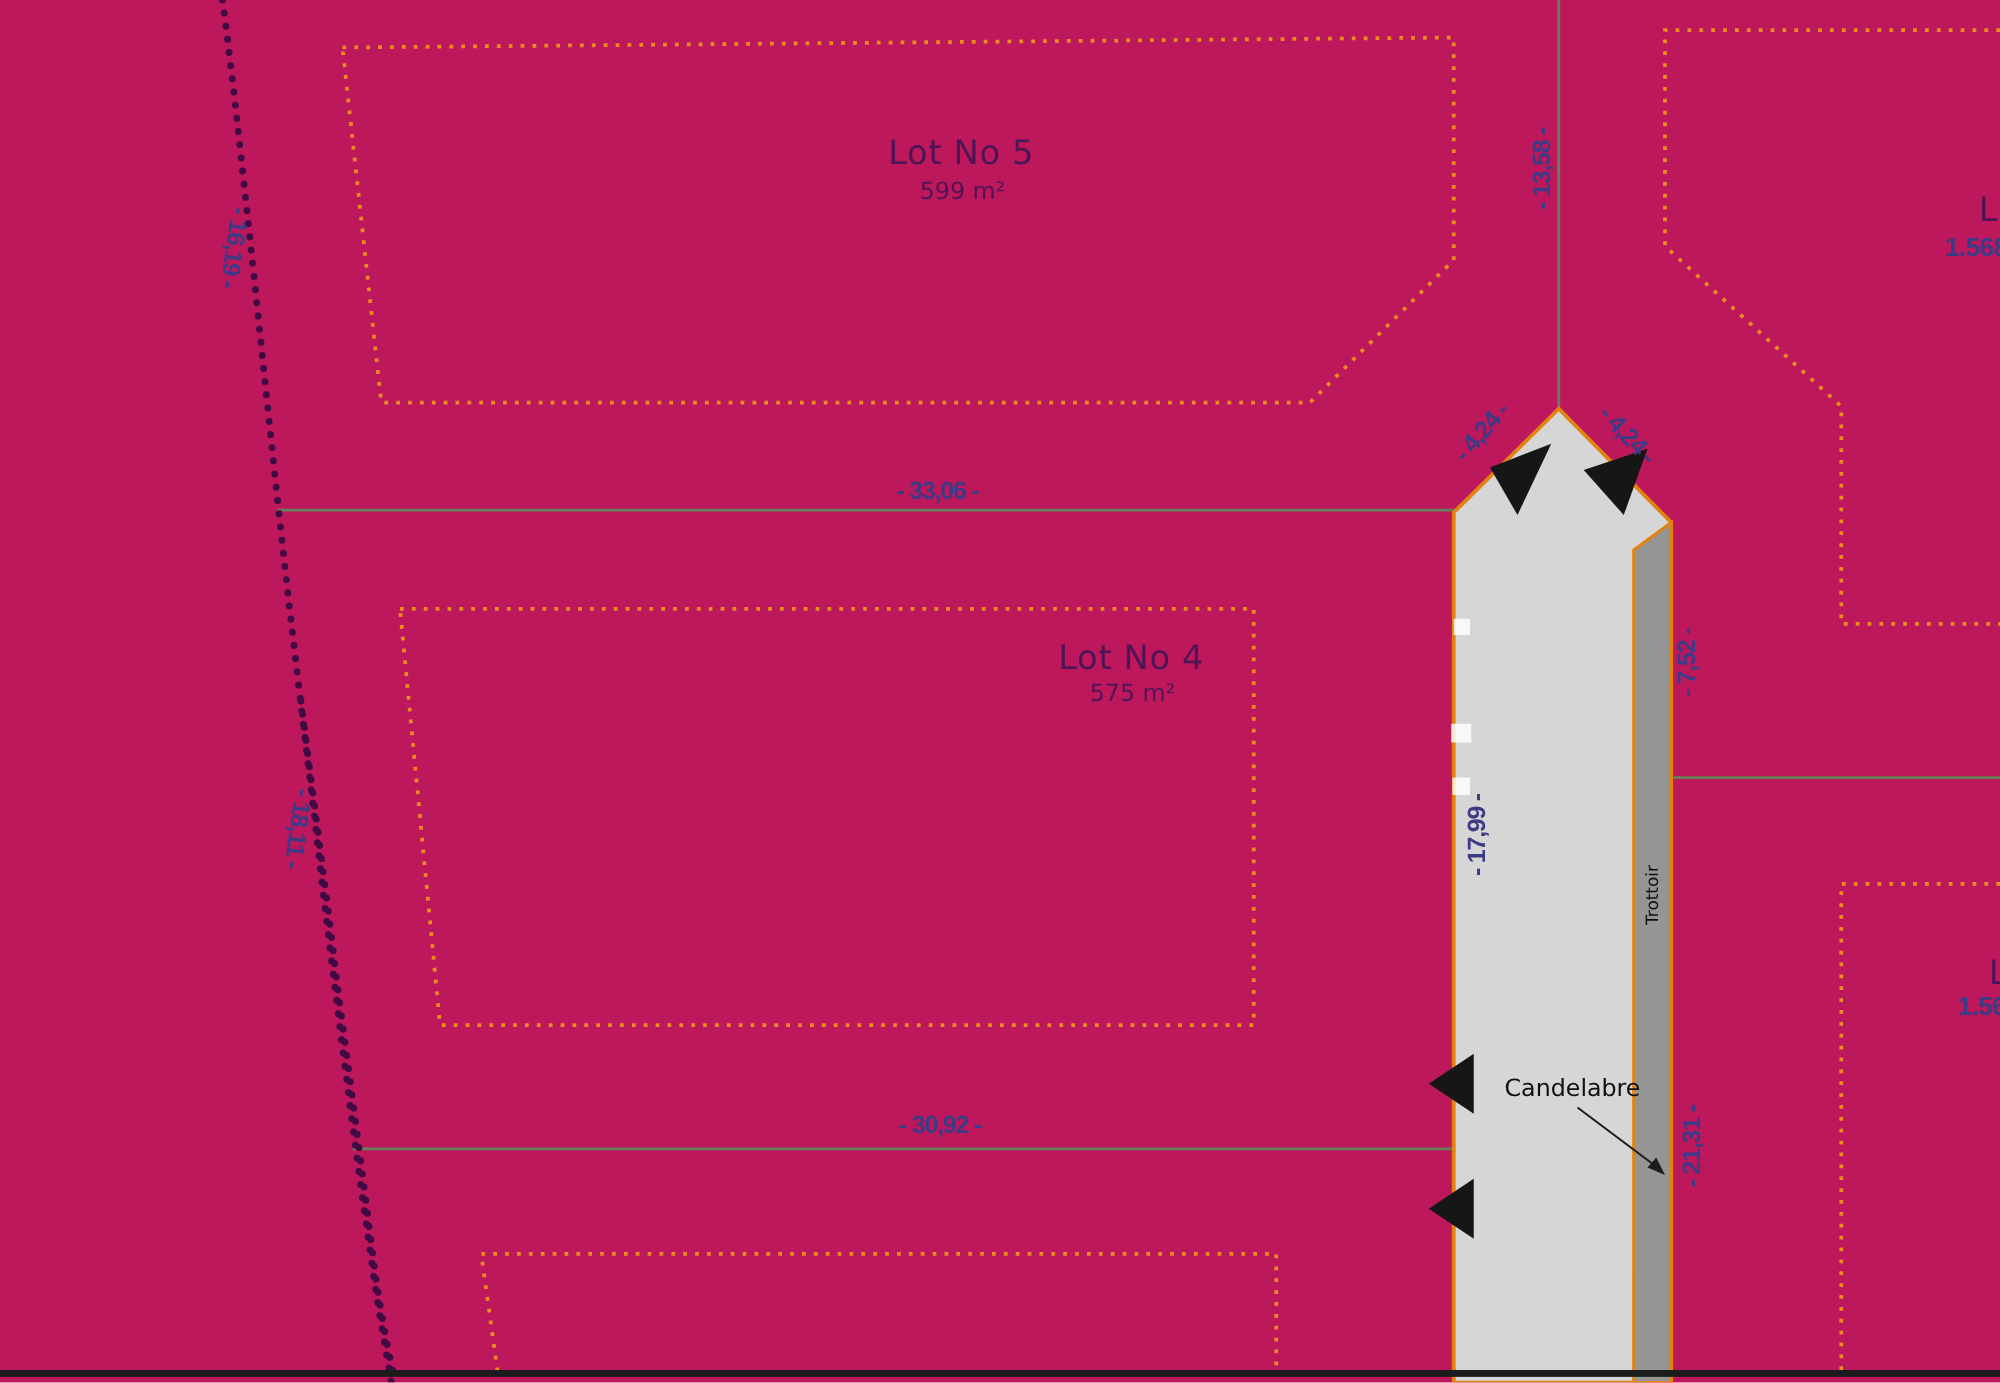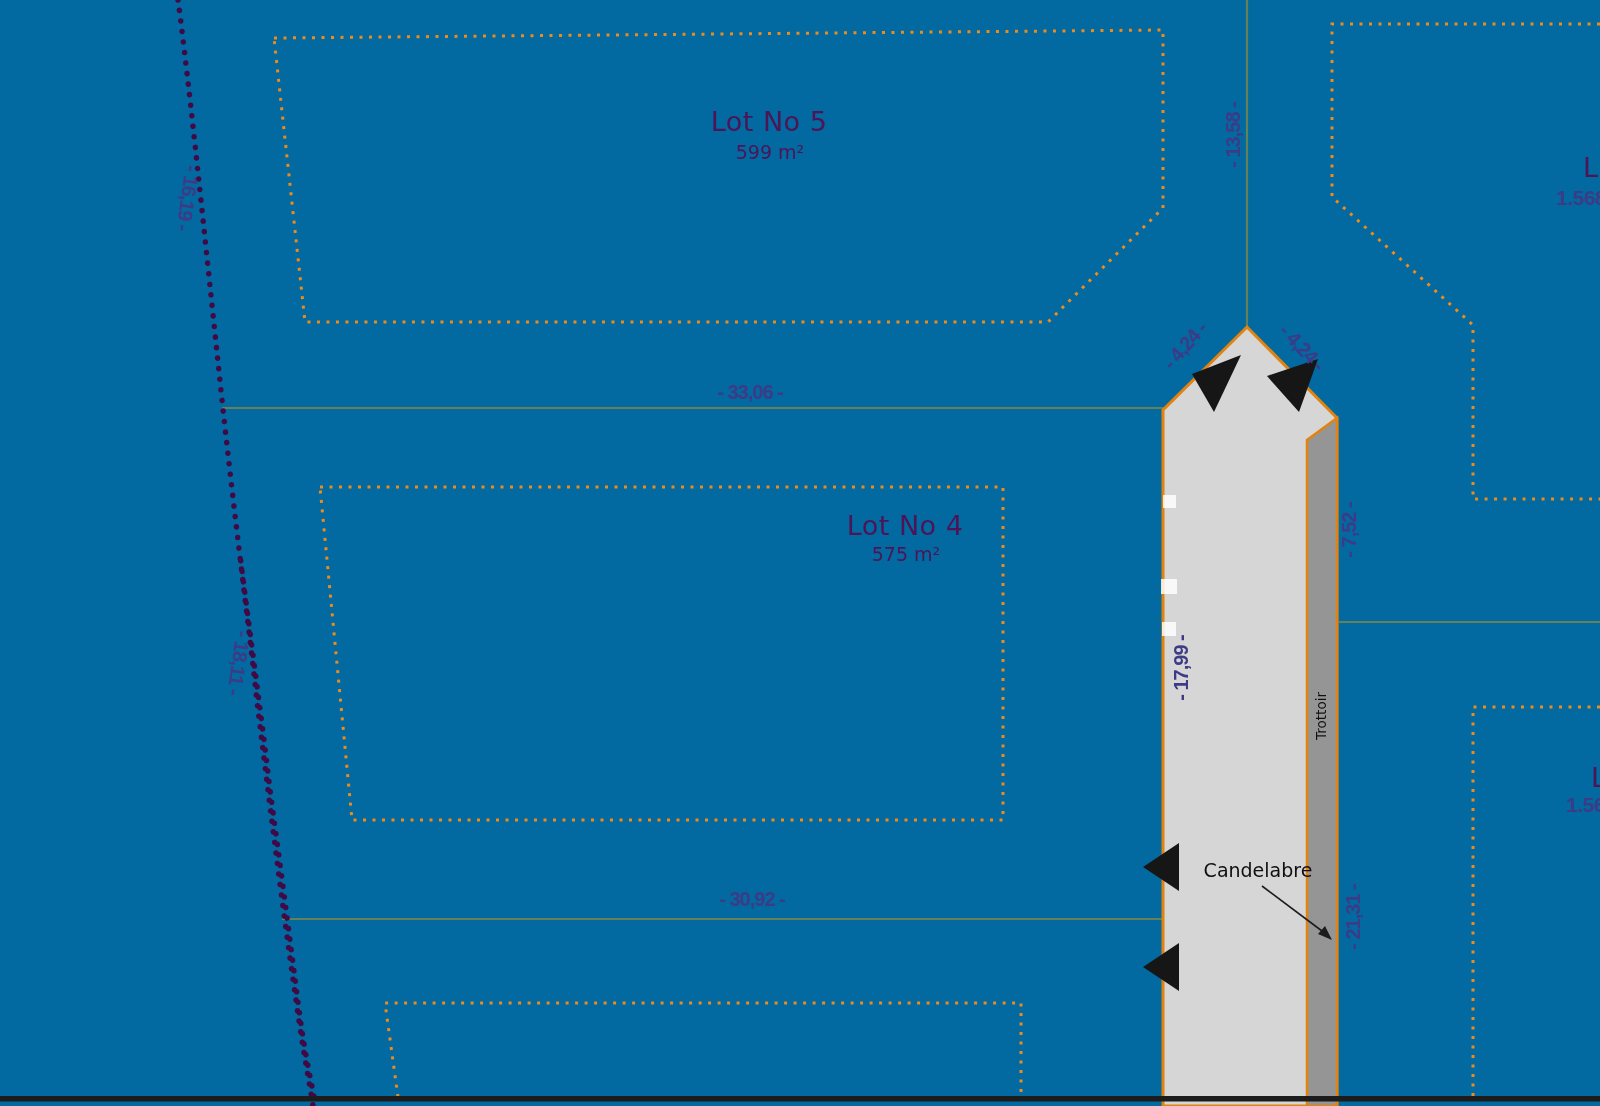--- a/index.html
+++ b/index.html
@@ -1,21 +1,21 @@
 <!DOCTYPE html>
 <html style="--orange: #ec8c1c; --roadBorder: #e2830f; --green: #66805a; --dimText: #3d3a86; --lotText: #4d1456; --purpleDot: #410a44; --roadFill: #d6d6d6; --sidewalkFill: #959595; --ink: #141414;"><head>
 <meta charset="utf-8">
 <style>
   :root{
     --orange:#ec8c1c; --roadBorder:#e2830f; --green:#66805a;
     --dimText:#3d3a86; --lotText:#4d1456; --purpleDot:#410a44;
     --roadFill:#d6d6d6; --sidewalkFill:#959595; --ink:#141414;
   }
   html,body{margin:0;padding:0;background:#ffffff;}
-  .stage{width:1600px;height:1106px;position:relative;background:#0369a1;overflow:hidden;}
+  .stage{width:1600px;height:1106px;position:relative;background:#be185d;overflow:hidden;}
   svg{display:block;}
   
   .parcel-dotted{fill:none;stroke:var(--orange);stroke-width:3;stroke-dasharray:3 6.5;}
   .survey-green{fill:none;stroke:var(--green);stroke-width:2.2;}
   .purple-dots{fill:none;stroke:var(--purpleDot);stroke-width:5.5;stroke-linecap:round;stroke-dasharray:0.1 10.5;}
   .road{fill:var(--roadFill);stroke:var(--roadBorder);stroke-width:3;stroke-linejoin:miter;}
   .sidewalk{fill:var(--sidewalkFill);stroke:var(--roadBorder);stroke-width:2.5;}
   .blacktri{fill:#161616;}
   .leader{stroke:#1c1c1c;stroke-width:1.6;fill:none;}
   .leaderhead{fill:#1c1c1c;}

